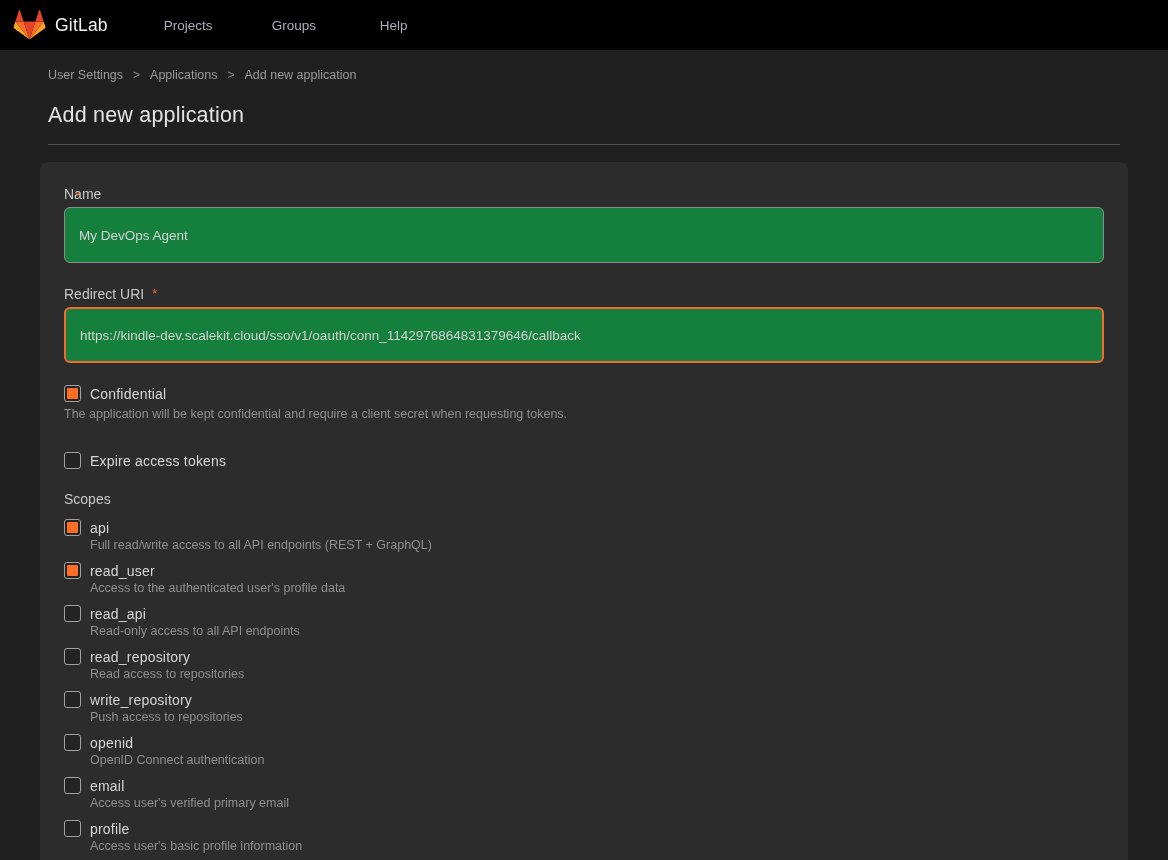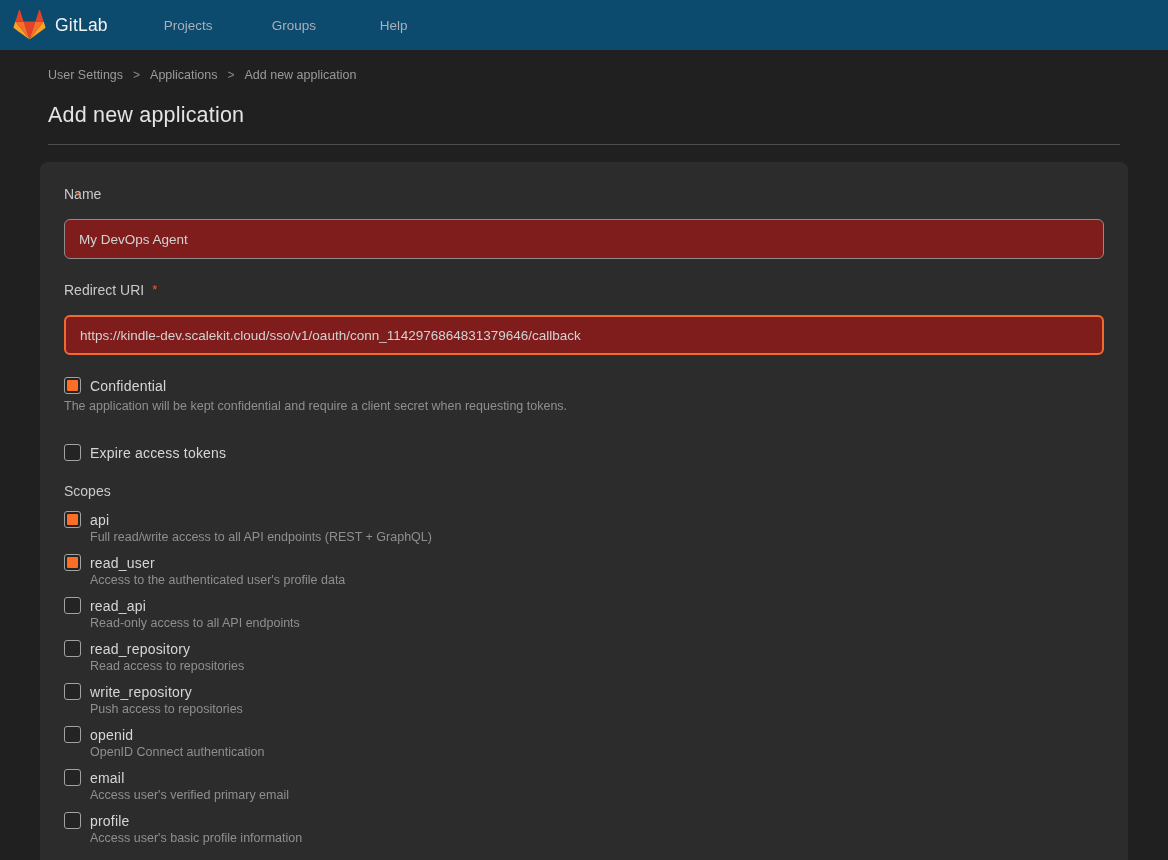--- a/index.html
+++ b/index.html
@@ -7,21 +7,21 @@
   body {
     background: #202020;
     font-family: "Liberation Sans", sans-serif;
     color: #d0d0d0;
     overflow: hidden;
   }
 
   
   .navbar {
     height: 50px;
-    background: #0c4a6e;
+    background: #000000;
     display: flex;
     align-items: center;
     padding-left: 13px;
   }
   .brand { display: flex; align-items: center; cursor: pointer; }
   .brand svg { width: 33px; height: 32px; display: block; }
   .brand-name {
     color: #f2f2f2;
     font-size: 17.5px;
     font-weight: 400;
@@ -85,23 +85,23 @@
   .req-name {
     position: absolute;
     left: 12px;
     top: 4px;
   }
   .req-uri { margin-left: 8px; font-size: 13px; vertical-align: 1px; }
 
   .text-input {
     display: block;
     width: 100%;
-    height: 40px;
-    margin-top: 16px;
-    background: #7f1d1d;
+    height: 56px;
+    margin-top: 4px;
+    background: #15803d;
     border: 1px solid #8c8c8c;
     border-radius: 6px;
     padding: 0 14px;
     font-family: "Liberation Sans", sans-serif;
     font-size: 13.5px;
     color: #d2d2d2;
     outline: none;
   }
   .text-input.focused {
     border: 2px solid #f4692e;

